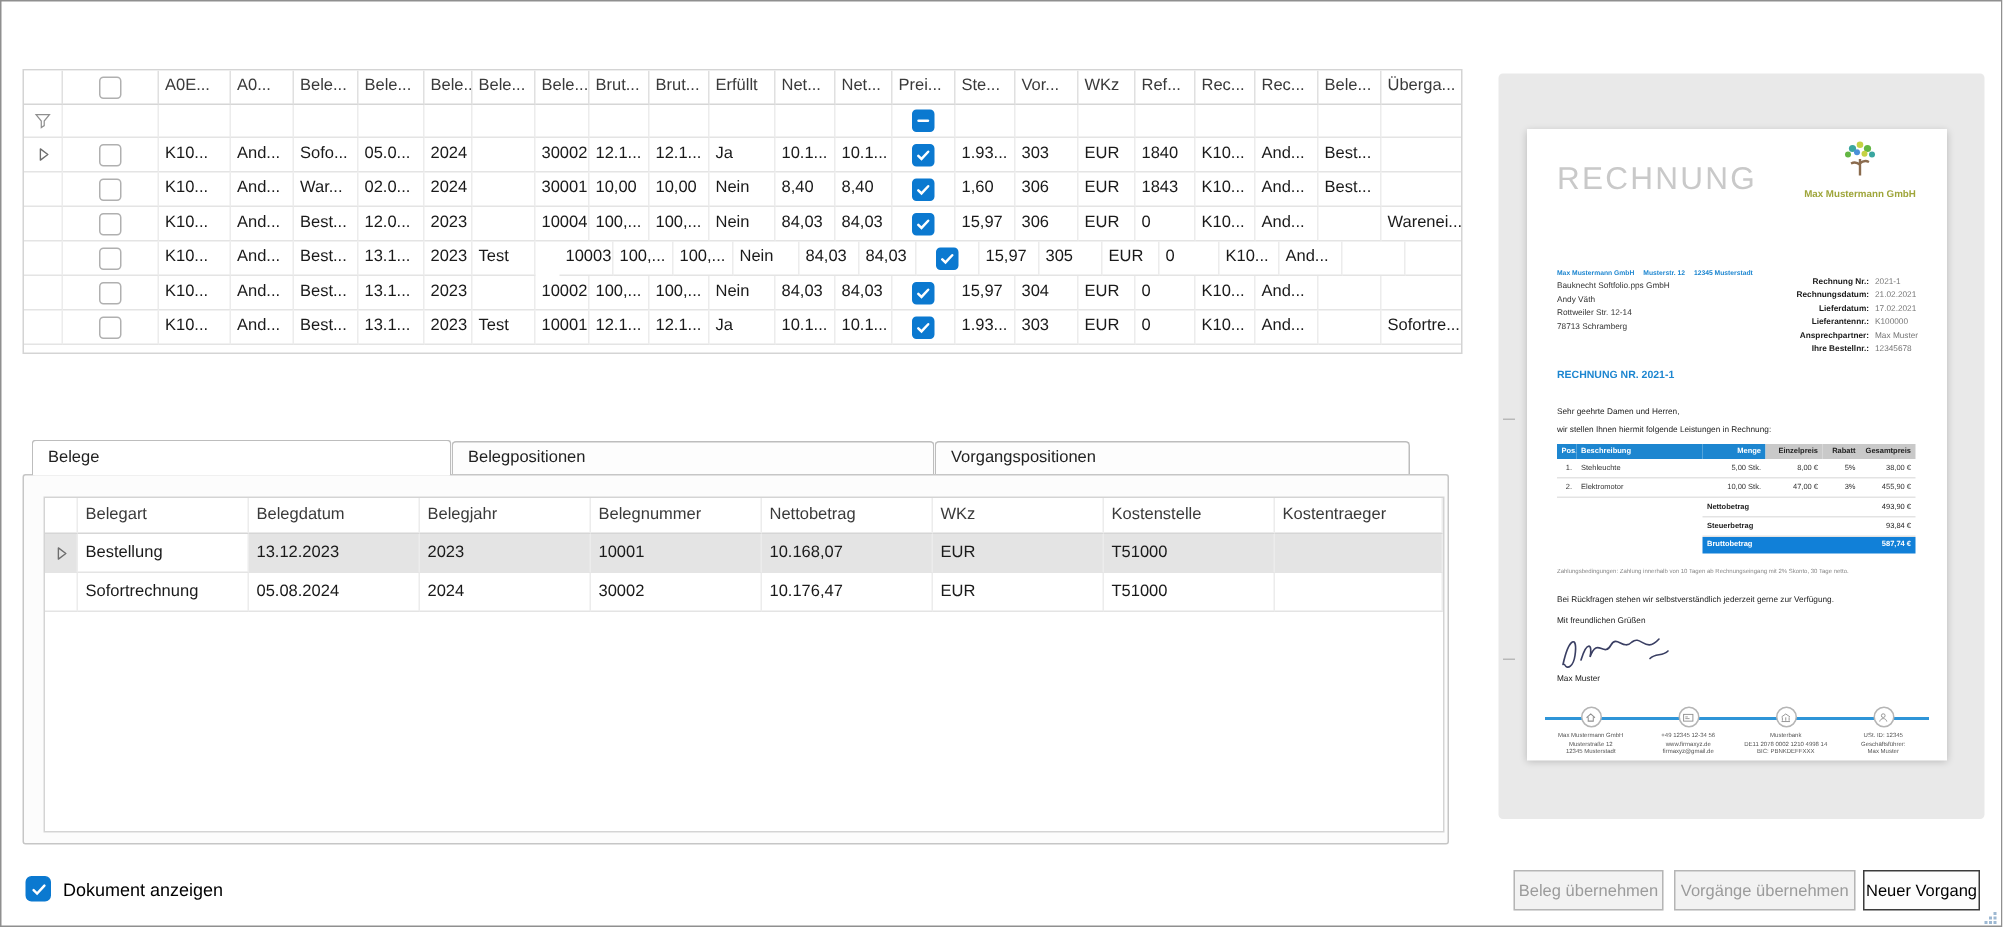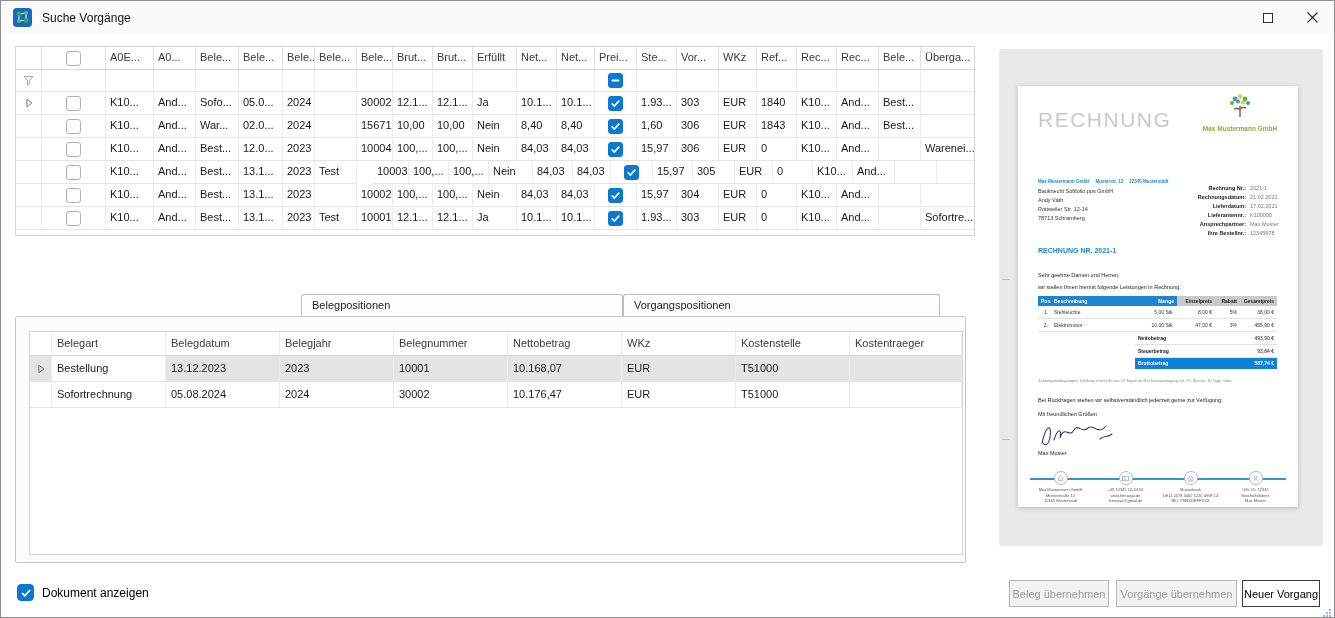--- a/index.html
+++ b/index.html
@@ -79,43 +79,20 @@
   .pfcols{position:absolute;left:0;top:0;width:100%;display:flex;}
   .pfcol{flex:1;text-align:center;position:relative;}
   .pficon{width:14px;height:14px;border-radius:50%;border:1px solid #b5b5b5;background:#fff;box-sizing:border-box;margin:6px auto 2px;display:flex;align-items:center;justify-content:center;position:relative;z-index:2;}
   .pftext{font-size:4px;line-height:5.5px;color:#555;white-space:nowrap;}
 </style>
 </head>
 <body>
 
 <div class="window">
 
-  <div class="titlebar">
-    <div class="appicon">
-      <svg width="19" height="19" viewBox="0 0 19 19">
-        <rect width="19" height="19" rx="3" fill="#1b66c9"></rect>
-        <path d="M6 6 L13 5 M6 6 L6 13 M6 13 L13 12 M13 5 L13 12" stroke="#ffffff" stroke-width="1"></path>
-        <circle cx="6" cy="6" r="2.4" fill="#3fae3f"></circle>
-        <circle cx="13" cy="5" r="2.1" fill="#59c159"></circle>
-        <circle cx="6" cy="13" r="2.1" fill="#59c159"></circle>
-        <circle cx="13" cy="12.5" r="2.4" fill="#3fae3f"></circle>
-      </svg>
-    </div>
-    <span class="wtitle">Suche Vorgänge</span>
-    <div class="winbtns">
-      <div class="winbtn">
-          <span class="maxglyph"></span>
-        </div>
-      <div class="winbtn">
-        <svg width="13" height="13" viewBox="0 0 13 13">
-            <path d="M1.5 1.5 L11.5 11.5 M11.5 1.5 L1.5 11.5" stroke="#2b2b2b" stroke-width="1.2"></path>
-          </svg>
-      </div>
-    </div>
-  </div>
 
   <div id="main-grid" class="gridbox">
       <div class="grow">
         <div class="gc gh" style="width: 26px;"></div>
         <div class="gc gh ctr" style="width: 64px;">
           <span class="cb"></span>
         </div>
         <div class="gc gh" style="width: 48px;">A0E...</div>
         <div class="gc gh" style="width: 42px;">A0...</div>
         <div class="gc gh" style="width: 43px;">Bele...</div>
@@ -214,21 +191,21 @@
         <div class="gc ctr" style="width: 26px;"></div>
         <div class="gc ctr" style="width: 64px;">
           <span class="cb"></span>
         </div>
         <div class="gc" style="width: 48px;">K10...</div>
         <div class="gc" style="width: 42px;">And...</div>
         <div class="gc" style="width: 43px;">War...</div>
         <div class="gc" style="width: 44px;">02.0...</div>
         <div class="gc ar" style="width: 32px;">2024</div>
         <div class="gc" style="width: 42px;"></div>
-        <div class="gc ar" style="width: 36px;">15671</div>
+        <div class="gc ar" style="width: 36px;">30001</div>
         <div class="gc ar" style="width: 40px;">10,00</div>
         <div class="gc ar" style="width: 40px;">10,00</div>
         <div class="gc" style="width: 44px;">Nein</div>
         <div class="gc ar" style="width: 40px;">8,40</div>
         <div class="gc ar" style="width: 38px;">8,40</div>
         <div class="gc ctr" style="width: 42px;">
           <span class="cb on">
             <svg width="11" height="11" viewBox="0 0 16 16">
               <path d="M3.2 8.6l3.1 3L12.8 4.6" fill="none" stroke="#fff" stroke-width="2.4" stroke-linecap="round"></path>
             </svg>
@@ -371,20 +348,21 @@
         <div class="gc" style="width: 38px;">EUR</div>
         <div class="gc ar" style="width: 40px;">0</div>
         <div class="gc" style="width: 40px;">K10...</div>
         <div class="gc" style="width: 42px;">And...</div>
         <div class="gc" style="width: 42px;"></div>
         <div class="gc" style="width: 55px;">Sofortre...</div>
       </div>
     </div>
 
   <div class="tabbar">
+      <div class="tab active" style="left: 0px; width: 280px;">Belege</div>
       <div class="tab inactive" style="left: 280px; width: 322px;">Belegpositionen</div>
       <div class="tab inactive" style="left: 602px; width: 317px;">Vorgangspositionen</div>
     </div>
   <div class="tabpanel"></div>
 
   <div id="detail-grid" class="gridbox">
       <div class="drow head">
         <div class="dc" style="width: 22px;"></div>
         <div class="dc" style="width: 114px;">Belegart</div>
         <div class="dc" style="width: 114px;">Belegdatum</div>

